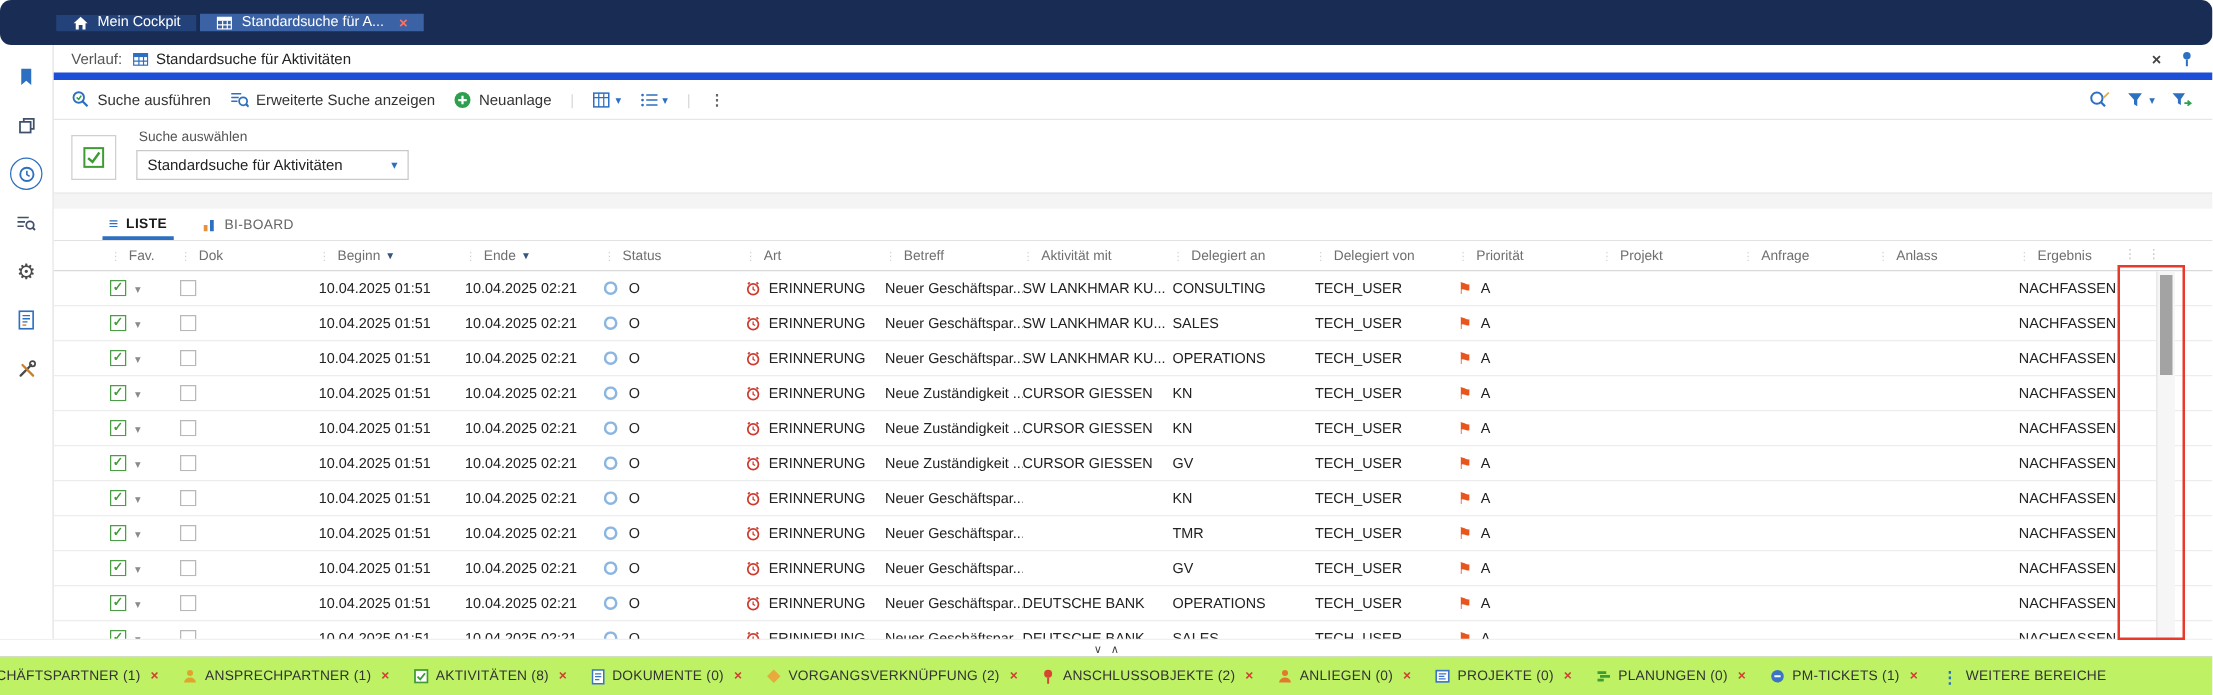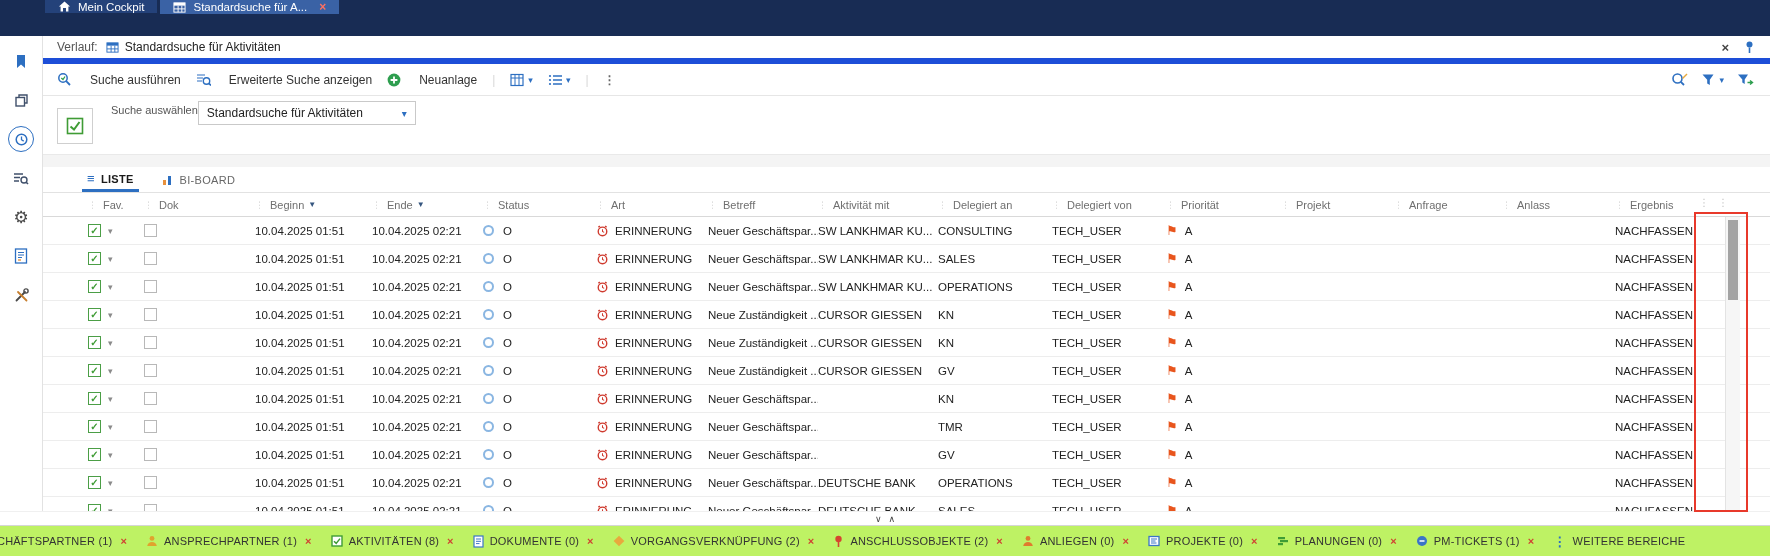--- a/index.html
+++ b/index.html
@@ -1,21 +1,21 @@
 <!DOCTYPE html>
 <html><head>
 <meta charset="utf-8">
 <style>
   * { box-sizing: border-box; }
   body { margin:0; background:#fff; }
   .app { position:relative; width:1770px; height:556px; overflow:hidden;
          font-family:"Liberation Sans", sans-serif; color:#222; background:#fff; }
 
   
-  .topbar { height:36px; background:#182c54; display:flex; align-items:flex-start; }
+  .topbar { height:36px; background:#182c54; display:flex; align-items:center;border-radius:9px; }
   .corner { width:43px; background:#13254a; }
   .wtab { display:flex; align-items:center; gap:7px; padding:0 13px; color:#fff; font-size:11.5px; cursor:default; }
   .wtab.cockpit { background:#24427a; margin-left:2px; }
   .wtab.activetab { background:#3a62a5; margin-left:3px; }
   .wtab .tabx { color:#ff7161; font-weight:bold; margin-left:5px; font-size:12px; }
 
   
   .middle { display:flex; height:475px; }
   .sidebar { width:43px; border-right:1px solid #e2e2e2; display:flex; flex-direction:column; align-items:center; padding-top:12px; gap:13px; background:#fff; }
   .sideicon { width:26px; height:26px; display:flex; align-items:center; justify-content:center; }
@@ -24,31 +24,31 @@
 
   
   .histbar { height:28px; display:flex; align-items:center; padding:0 14px; border-bottom:6px solid #1d4ed8; font-size:12px; gap:8px; }
   .histlabel { color:#555; }
   .histentry { display:flex; align-items:center; gap:6px; color:#222; }
   .histright { margin-left:auto; display:flex; align-items:center; gap:14px; }
   .closeglyph { color:#444; font-weight:bold; font-size:13px; }
 
   
   .toolbar { height:32px; display:flex; align-items:center; padding:0 14px; border-bottom:1px solid #e6e6e6; font-size:12px; color:#333; gap:15px; }
-  .tbtn { display:flex; align-items:center; gap:18px; cursor:default; white-space:nowrap; }
+  .tbtn { display:flex; align-items:center; gap:6px; cursor:default; white-space:nowrap; }
   .iconbtn { display:flex; align-items:center; gap:3px; }
   .sep { color:#d8d8d8; }
   .moredots { color:#666; font-weight:bold; }
   .toolright { margin-left:auto; display:flex; align-items:center; gap:13px; padding-right:2px; }
   .smallcaret { color:#2d6fc1; font-size:9px; }
 
   
   .searchpanel { height:58px; display:flex; padding:5px 14px 0 14px; }
   .searchicon { width:36px; height:36px; border:1px solid #cfcfcf; display:flex; align-items:center; justify-content:center; margin-top:7px; background:#fff; }
-  .fgroup { display:flex; flex-direction:row; margin-left:16px; }
+  .fgroup { display:flex; flex-direction:column; margin-left:16px; }
   .fglabel { font-size:11px; color:#555; margin:3px 0 4px 2px; }
   .selectbox { width:218px; height:24px; border:1px solid #c9c9c9; display:flex; align-items:center; padding:0 8px; font-size:12px; background:#fff; }
   .selectbox .caret { margin-left:auto; color:#2d6fc1; font-size:10px; }
   .inputgroup { margin-left:44px; }
   .searchinput { width:680px; height:26px; border:1px solid #c9c9c9; display:flex; align-items:center; padding:0 8px; background:#fff; }
   .searchinput input { border:none; outline:none; flex:1; font:12px "Liberation Sans", sans-serif; background:transparent; }
 
   .grayband { height:13px; background:#f4f4f4; border-top:1px solid #e9e9e9; }
 
   

